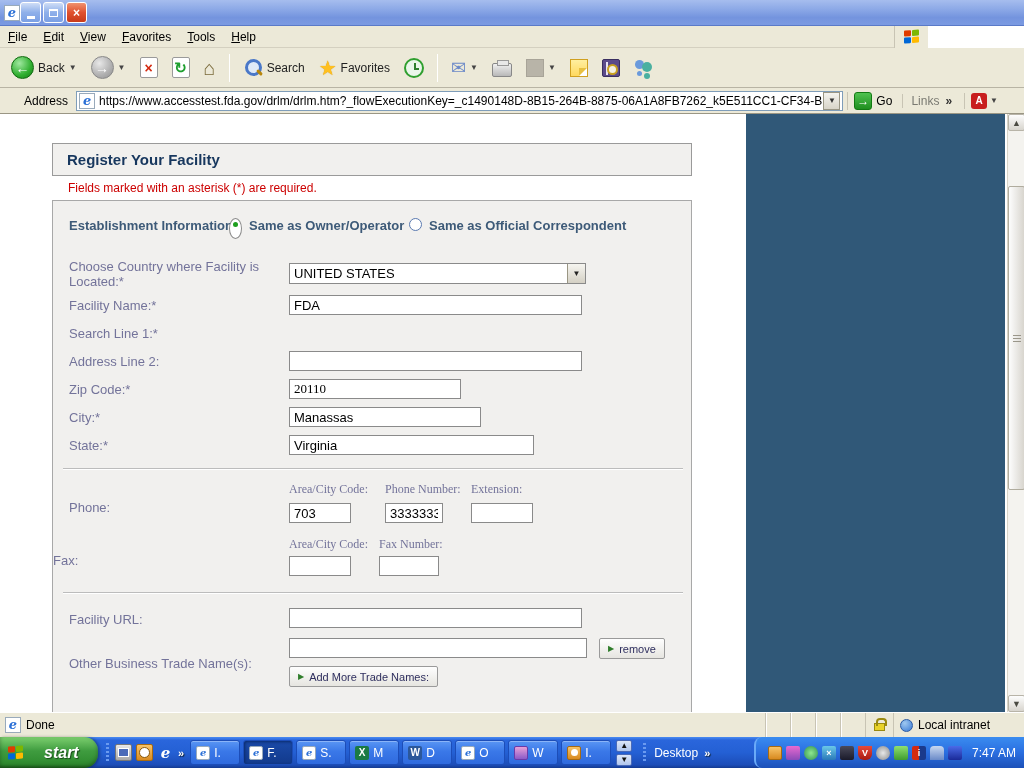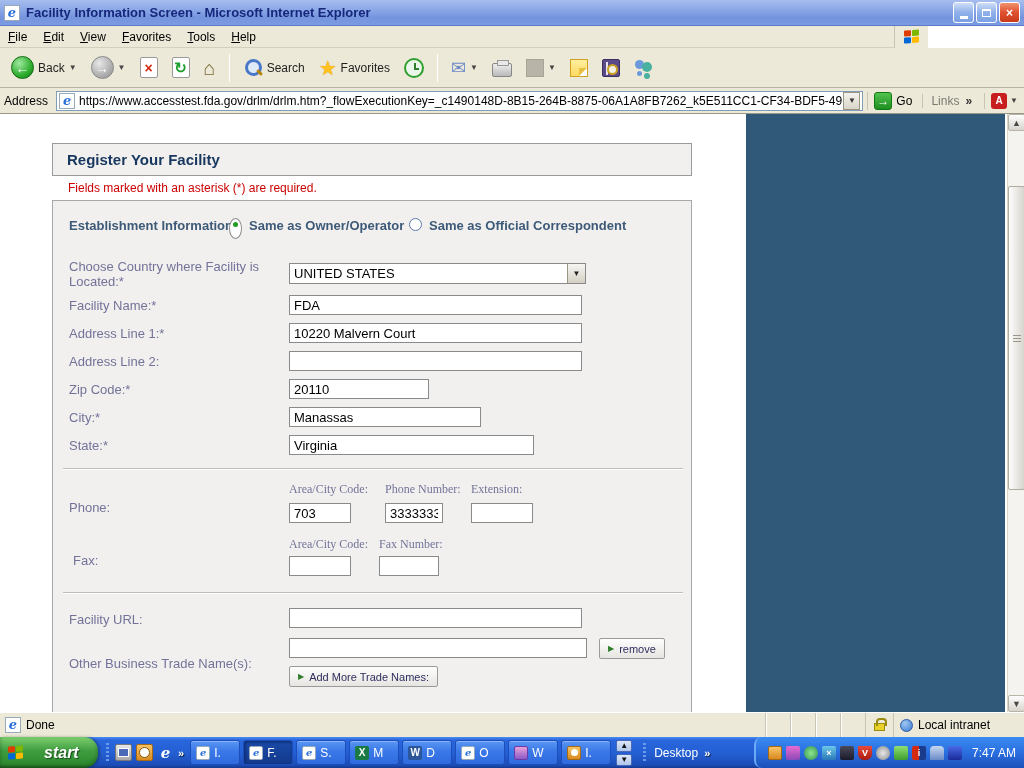--- a/index.html
+++ b/index.html
@@ -70,21 +70,21 @@
   .note::after { content:""; position:absolute; right:0; bottom:0; border:4px solid #fff; border-left-color:#e8c040; border-top-color:#e8c040; }
   .book { position:relative; width:18px; height:18px; background:#5b4a8a; border-radius:2px; border:1px solid #3a2f60; }
   .book::before { content:""; position:absolute; left:3px; top:2px; width:2px; height:13px; background:#e8e4f4; }
   .book::after { content:""; position:absolute; right:1px; bottom:1px; width:7px; height:7px; border:2px solid #c8a020; border-radius:50%; background:#f4f0e4; }
   .msn { position:relative; width:20px; height:18px; }
   .msn::before { content:""; position:absolute; left:1px; top:1px; width:9px; height:9px; border-radius:50%; background:#6a9adc; box-shadow:0 9px 0 -2px #6a9adc; }
   .msn::after { content:""; position:absolute; left:8px; top:3px; width:10px; height:10px; border-radius:50%; background:#4ab0a0; box-shadow:0 9px 0 -2px #4ab0a0; }
 
   
   .addressbar { position:absolute; left:0; top:88px; width:1024px; height:26px; background:#ece9d8;
-    border-bottom:1px solid #9a9684; display:flex; align-items:center; padding:0 0; gap:4px; }
+    border-bottom:1px solid #9a9684; display:flex; align-items:center; padding:0 20px; gap:4px; }
   .addr-label { font-size:12px; color:#000; padding:0 4px; }
   .addr-field { flex:1; height:20px; background:#fff; border:1px solid #7f9db9; display:flex; align-items:center;
     padding:0 2px; overflow:hidden; }
   .addr-field .url { font-size:12px; white-space:nowrap; overflow:hidden; flex:1; margin-left:4px; }
   .addr-drop { width:17px; height:18px; background:linear-gradient(#f4f3ee,#d8d4c8); border:1px solid #9a9684;
     display:flex; align-items:center; justify-content:center; font-size:8px; color:#333; }
   .go-box { display:flex; align-items:center; gap:4px; padding:0 6px; border-left:1px solid #c8c4b4; }
   .go-ico { width:18px; height:18px; background:linear-gradient(#4fc24f,#1f8f1f); border:1px solid #127a12;
     border-radius:3px; color:#fff; display:flex; align-items:center; justify-content:center; font-size:12px; font-weight:bold; }
   .go-label { font-size:12px; }
@@ -184,21 +184,20 @@
     font-size:9px; font-weight:bold; color:#fff; }
   .clock { color:#fff; font-size:12px; margin-left:6px; white-space:nowrap; }
 </style>
 </head>
 <body>
 
 <div class="screen">
 
   <div class="titlebar">
     <span class="ie-e">e</span>
-    <span class="title">Facility Information Screen - Microsoft Internet Explorer</span>
     <span class="wbtns">
       <span class="wbtn">
           <span class="glyph-min"></span>
         </span>
       <span class="wbtn">
           <span class="glyph-restore"></span>
         </span>
       <span class="wbtn close">
           <span>×</span>
         </span>
@@ -318,48 +317,47 @@
 
       <span class="flabel" style="left:16px;top:58px;width:205px">Choose Country where Facility is Located:*</span>
       <span class="sel" style="left:236px;top:62px;width:297px">
         <span class="seltext">UNITED STATES</span>
         <span class="selbtn">▼</span>
       </span>
 
       <span class="flabel" style="left:16px;top:97px">Facility Name:*</span>
       <input class="txt" style="left: 236px; top: 94px; width: 293px;" value="FDA">
 
-      <span class="flabel" style="left:16px;top:125px">Address Line 1:*</span>
-      <input class="txt" style="left: 236px; top: 122px; width: 293px;" value="10220 Malvern Court">
+      <span class="flabel" style="left:16px;top:125px">Search Line 1:*</span>
 
       <span class="flabel" style="left:16px;top:153px">Address Line 2:</span>
       <input class="txt" style="left: 236px; top: 150px; width: 293px;" value="">
 
       <span class="flabel" style="left:16px;top:181px">Zip Code:*</span>
-      <input class="txt" style="left: 236px; top: 178px; width: 140px;" value="20110">
+      <input class="txt" style="left: 236px; top: 178px; width: 172px; font-family: Liberation Serif, serif;" value="20110">
 
       <span class="flabel" style="left:16px;top:209px">City:*</span>
       <input class="txt" style="left: 236px; top: 206px; width: 192px;" value="Manassas">
 
       <span class="flabel" style="left:16px;top:237px">State:*</span>
       <input class="txt" style="left: 236px; top: 234px; width: 245px;" value="Virginia">
 
       <div class="fdivider" style="top:267px"></div>
 
       <span class="slabel" style="left:236px;top:281px">Area/City Code:</span>
       <span class="slabel" style="left:332px;top:281px">Phone Number:</span>
       <span class="slabel" style="left:418px;top:281px">Extension:</span>
       <span class="flabel" style="left:16px;top:299px">Phone:</span>
       <input class="txt" style="left: 236px; top: 302px; width: 62px;" value="703">
       <input class="txt" style="left: 332px; top: 302px; width: 58px;" value="3333333">
       <input class="txt" style="left: 418px; top: 302px; width: 62px;" value="">
 
       <span class="slabel" style="left:236px;top:336px">Area/City Code:</span>
       <span class="slabel" style="left:326px;top:336px">Fax Number:</span>
-      <span class="flabel" style="left:20px;top:352px">Fax:</span>
+      <span class="flabel" style="left:0;top:352px">Fax:</span>
       <input class="txt" style="left: 236px; top: 355px; width: 62px;" value="">
       <input class="txt" style="left: 326px; top: 355px; width: 60px;" value="">
 
       <div class="fdivider" style="top:391px"></div>
 
       <span class="flabel" style="left:16px;top:411px">Facility URL:</span>
       <input class="txt" style="left: 236px; top: 407px; width: 293px;" value="">
 
       <input class="txt" style="left: 236px; top: 437px; width: 298px;" value="">
       <span class="fbtn" style="left:546px;top:437px">

